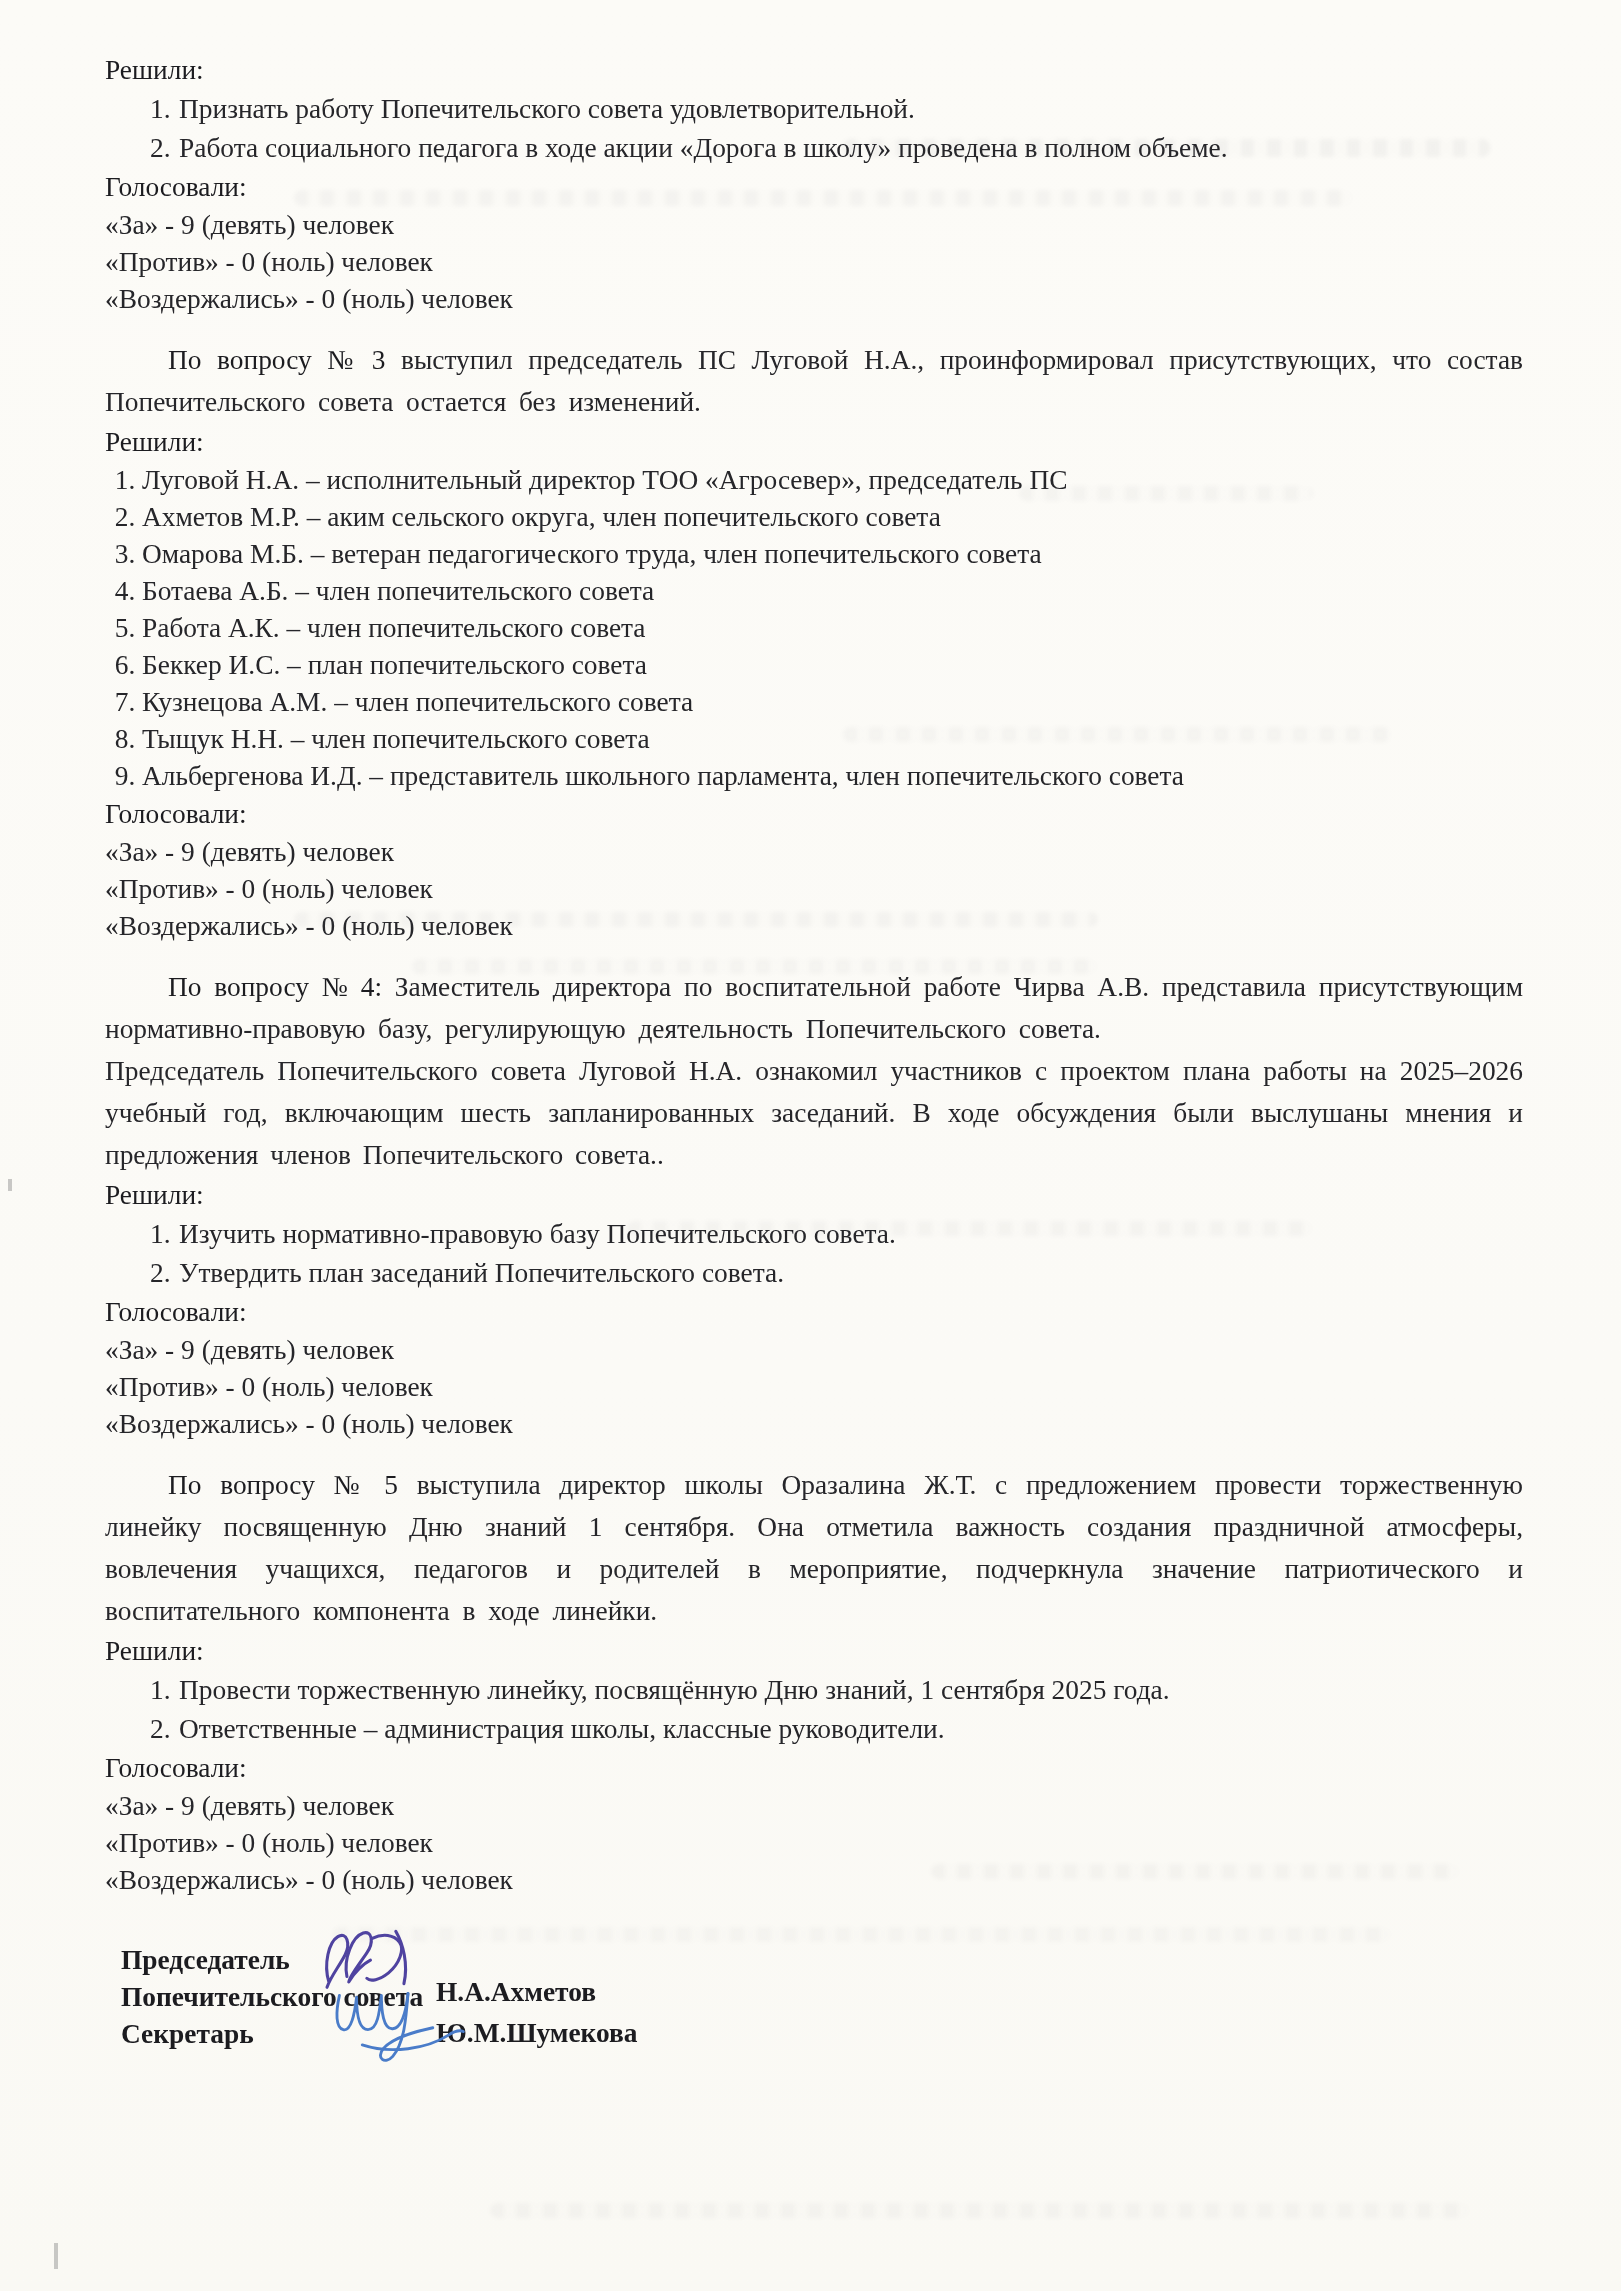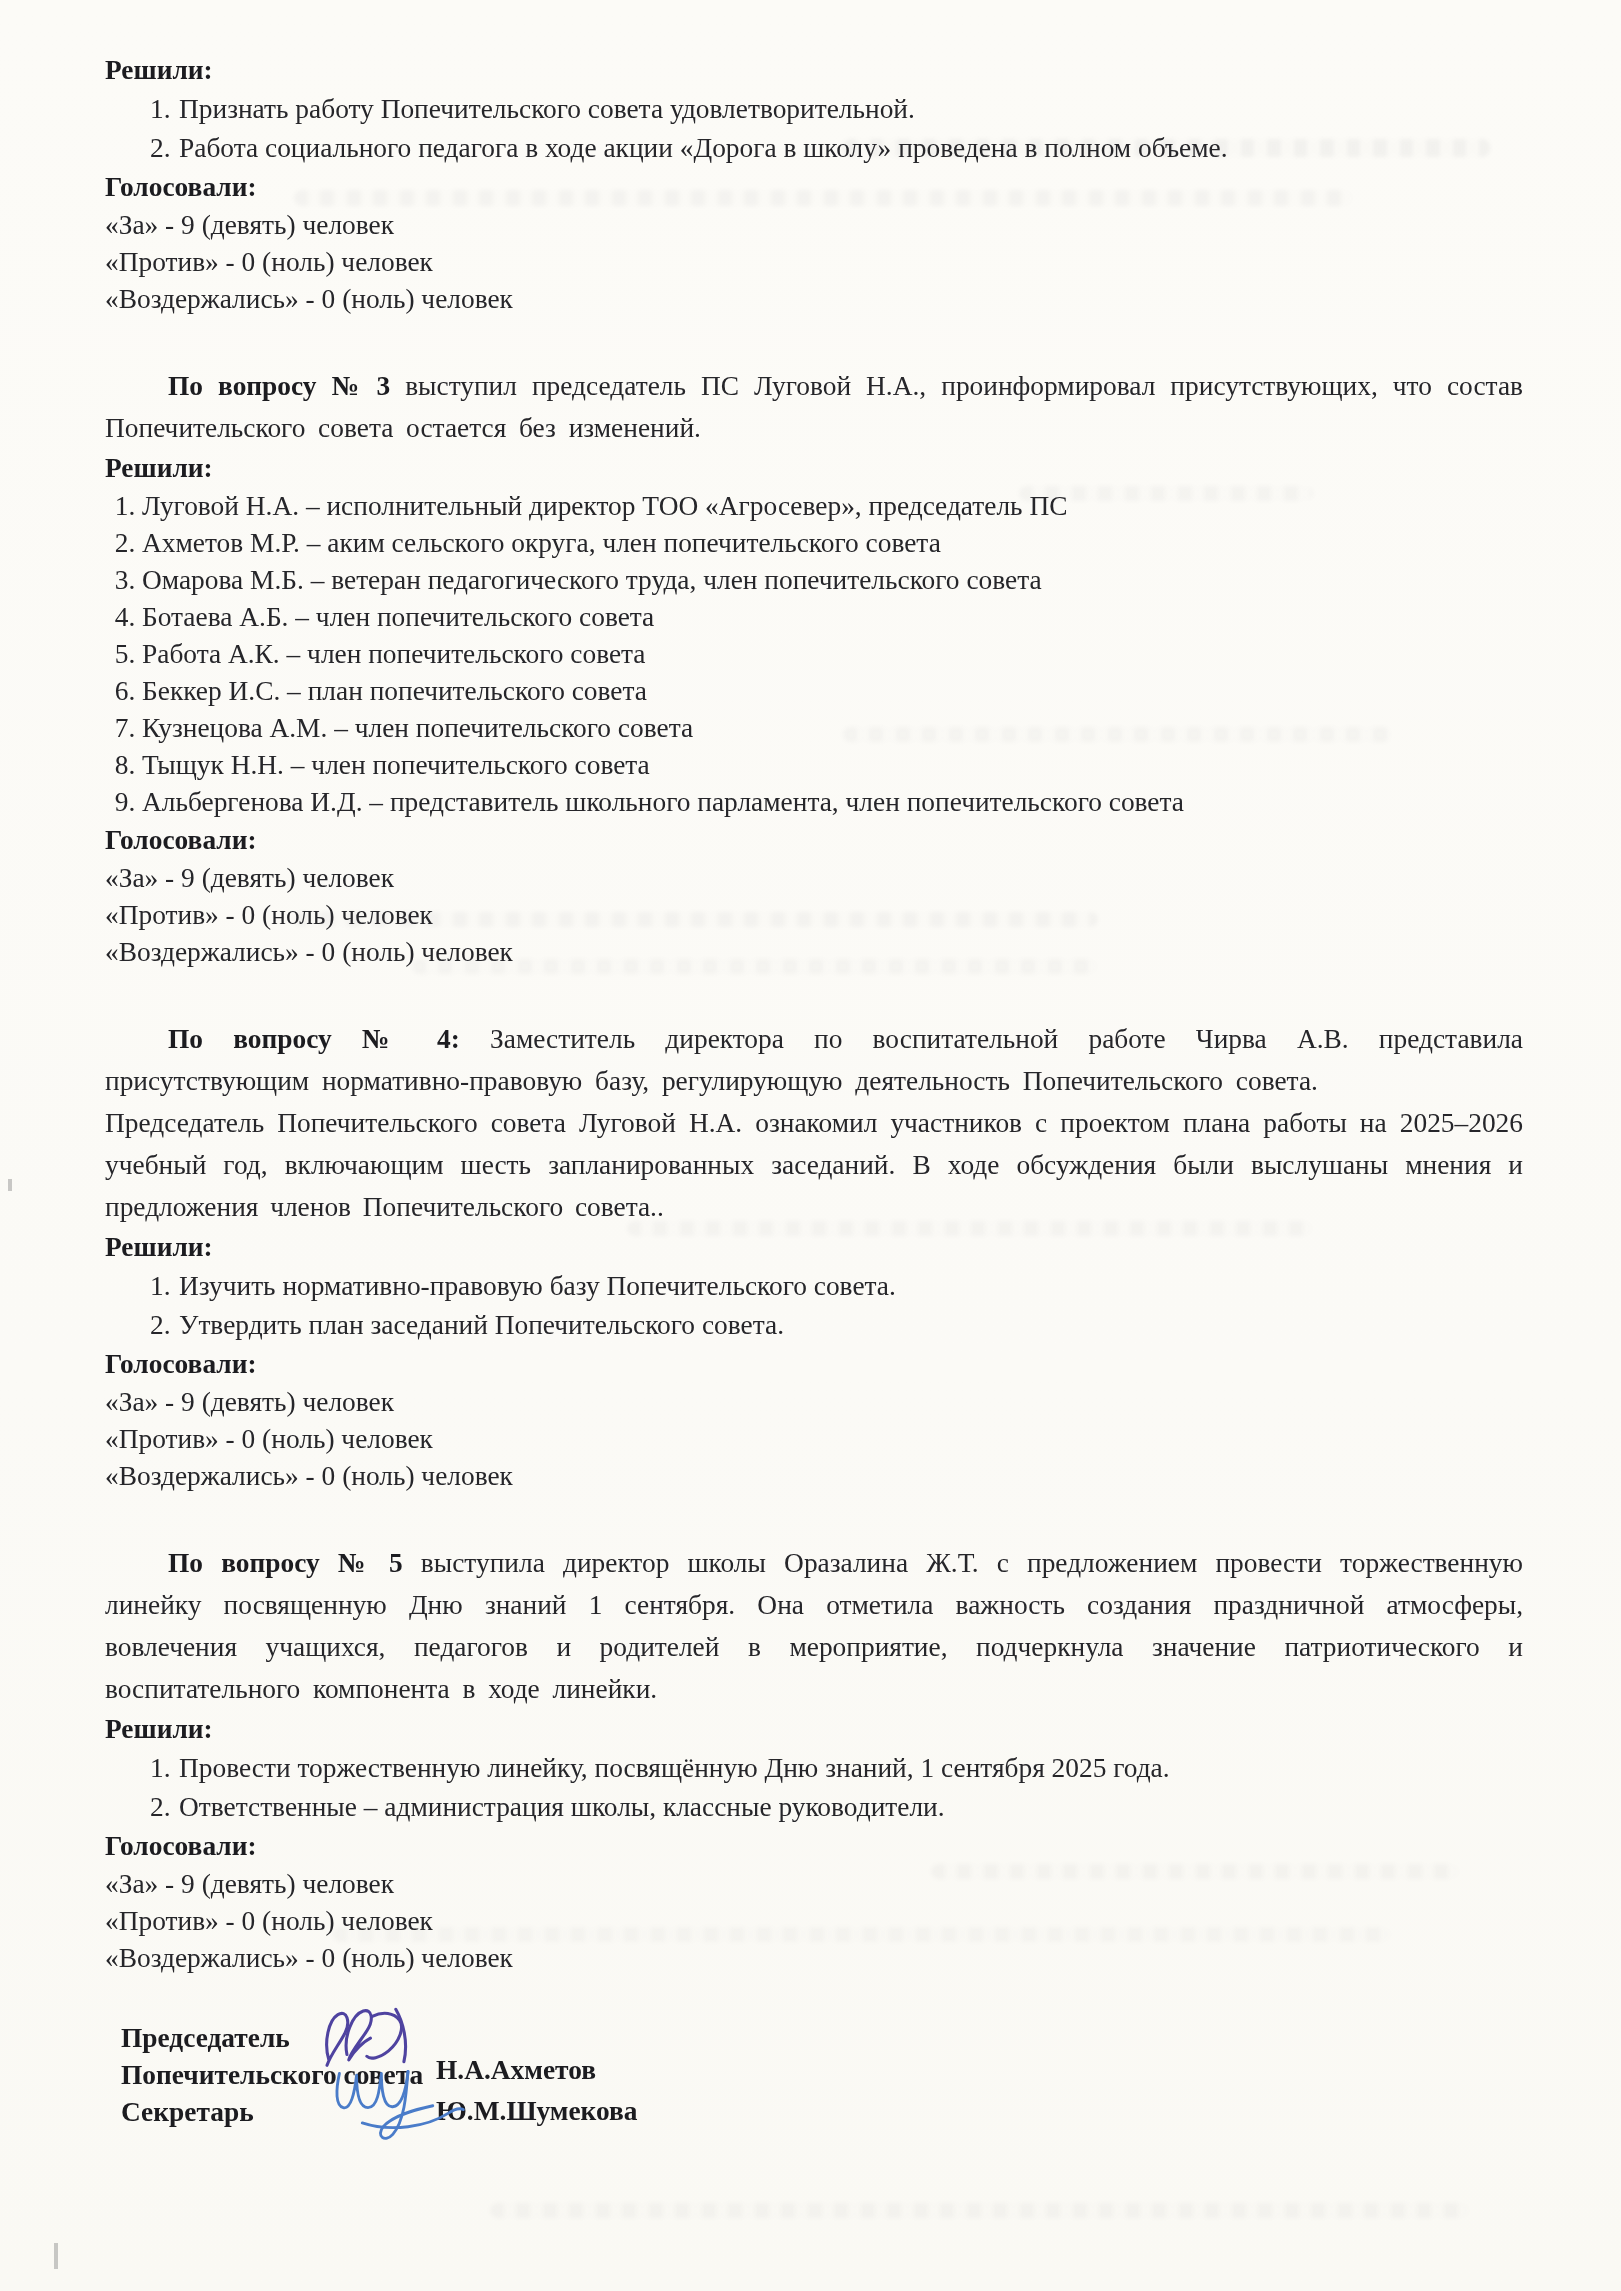--- a/index.html
+++ b/index.html
@@ -9,25 +9,25 @@
     margin:0 auto;
     background:linear-gradient(180deg,#fcfbf7 0%,#fbfaf6 60%,#faf9f4 100%);
     box-sizing:border-box;
     padding:51px 98px 0 105px;
     font-family:"Liberation Serif","DejaVu Serif",serif;
     font-size:27.4px;
     color:#26262a;
     overflow:hidden;
   }
   p{margin:0;}
-  .h{font-weight:700;line-height:39px;color:#1c1c20;}
+  .h{font-weight:400;line-height:39px;color:#1c1c20;}
   .vote{line-height:37px;}
   .para{line-height:42px;text-align:justify;text-indent:63px;word-spacing:5.9px;}
   .para2{line-height:42px;text-align:justify;word-spacing:4.9px;}
-  .qsection{margin-top:47px;}
+  .qsection{margin-top:21px;}
   .sig-section{margin-top:43px;position:relative;height:167px;}
   ol{list-style:none;margin:0;padding:0;counter-reset:c;}
   ol li{counter-increment:c;position:relative;line-height:39px;}
   ol li::before{content:counter(c) ".";position:absolute;}
   .resolve-list{margin-left:45px;}
   .resolve-list li{padding-left:29px;}
   .resolve-list li::before{left:0;}
   .member-list li{padding-left:37px;line-height:37px;}
   .member-list li::before{left:9.8px;}
   .intro-line{margin-left:31px;line-height:39px;}

